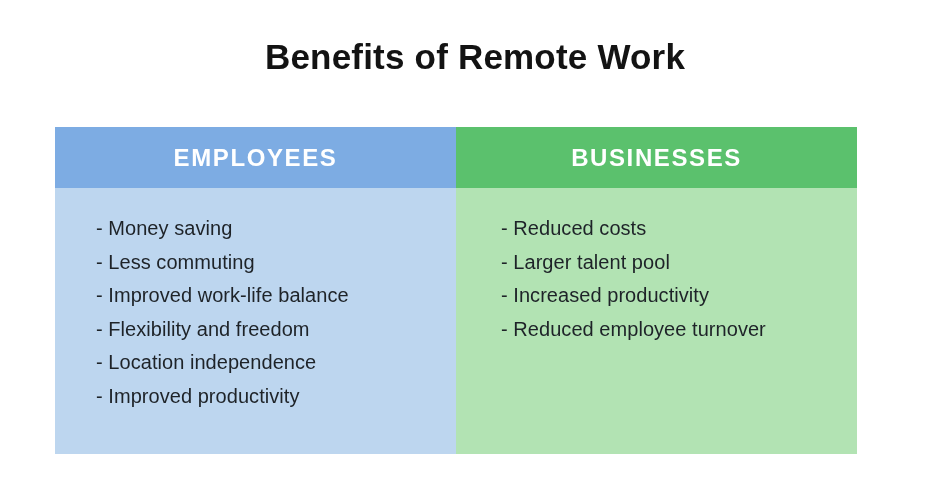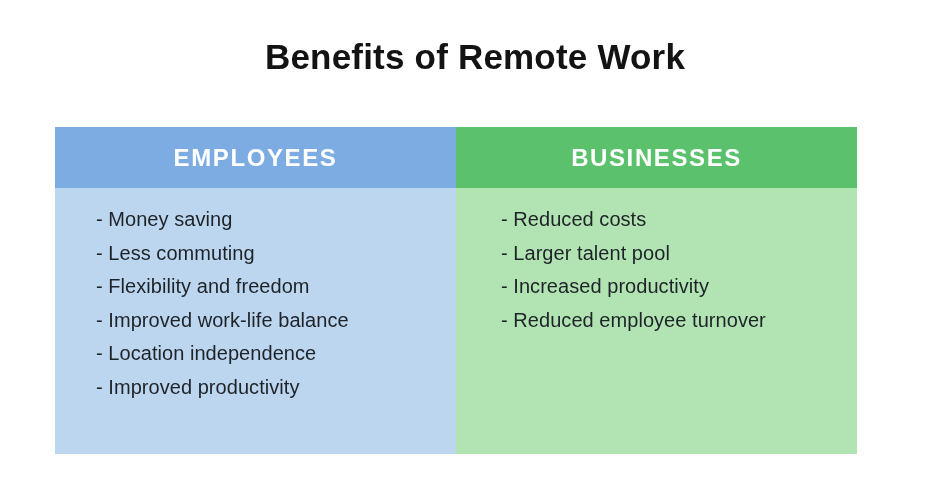--- a/index.html
+++ b/index.html
@@ -65,21 +65,21 @@
     font-size: 24px;
     font-weight: bold;
     letter-spacing: 1.6px;
     box-sizing: border-box;
     user-select: none;
   }
 
   .column-body {
     flex: 1 1 auto;
     box-sizing: border-box;
-    padding-top: 15px;
+    padding-top: 24px;
     padding-left: 41px;
   }
 
   .benefit-item {
     font-size: 20px;
     line-height: 33.6px;
     color: #1e2328;
     white-space: nowrap;
     letter-spacing: 0.05px;
   }
@@ -101,22 +101,22 @@
 
   <div id="page-title">Benefits of Remote Work</div>
 
   <div id="benefits-table">
 
     <div class="benefit-column" id="employees-column">
       <div class="column-header">EMPLOYEES</div>
       <div class="column-body">
         <div class="benefit-item">- Money saving</div>
         <div class="benefit-item">- Less commuting</div>
+        <div class="benefit-item">- Improved work-life balance</div>
         <div class="benefit-item">- Flexibility and freedom</div>
-        <div class="benefit-item">- Improved work-life balance</div>
         <div class="benefit-item">- Location independence</div>
         <div class="benefit-item">- Improved productivity</div>
       </div>
     </div>
 
     <div class="benefit-column" id="businesses-column">
       <div class="column-header">BUSINESSES</div>
       <div class="column-body">
         <div class="benefit-item">- Reduced costs</div>
         <div class="benefit-item">- Larger talent pool</div>

